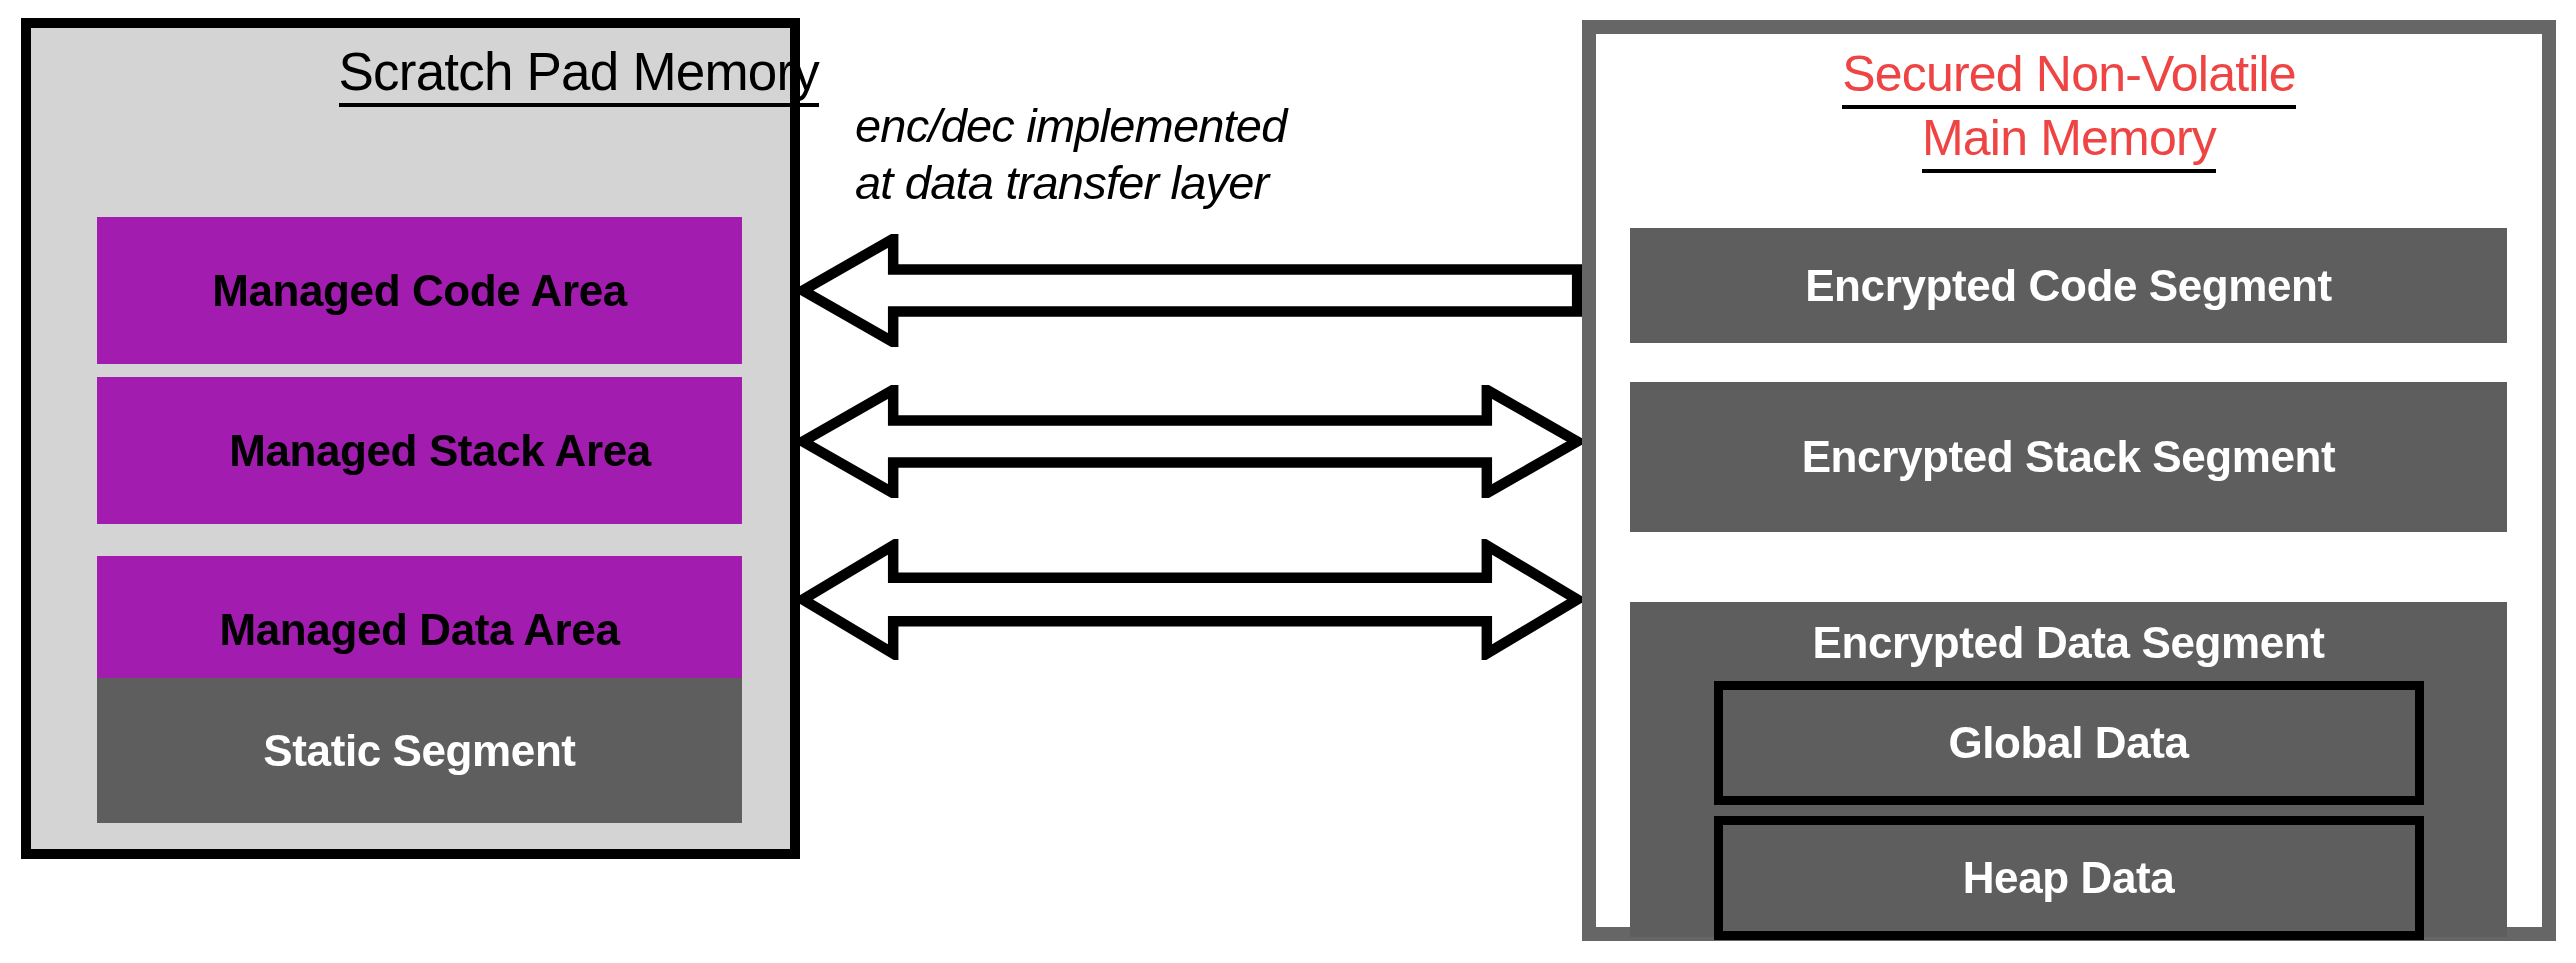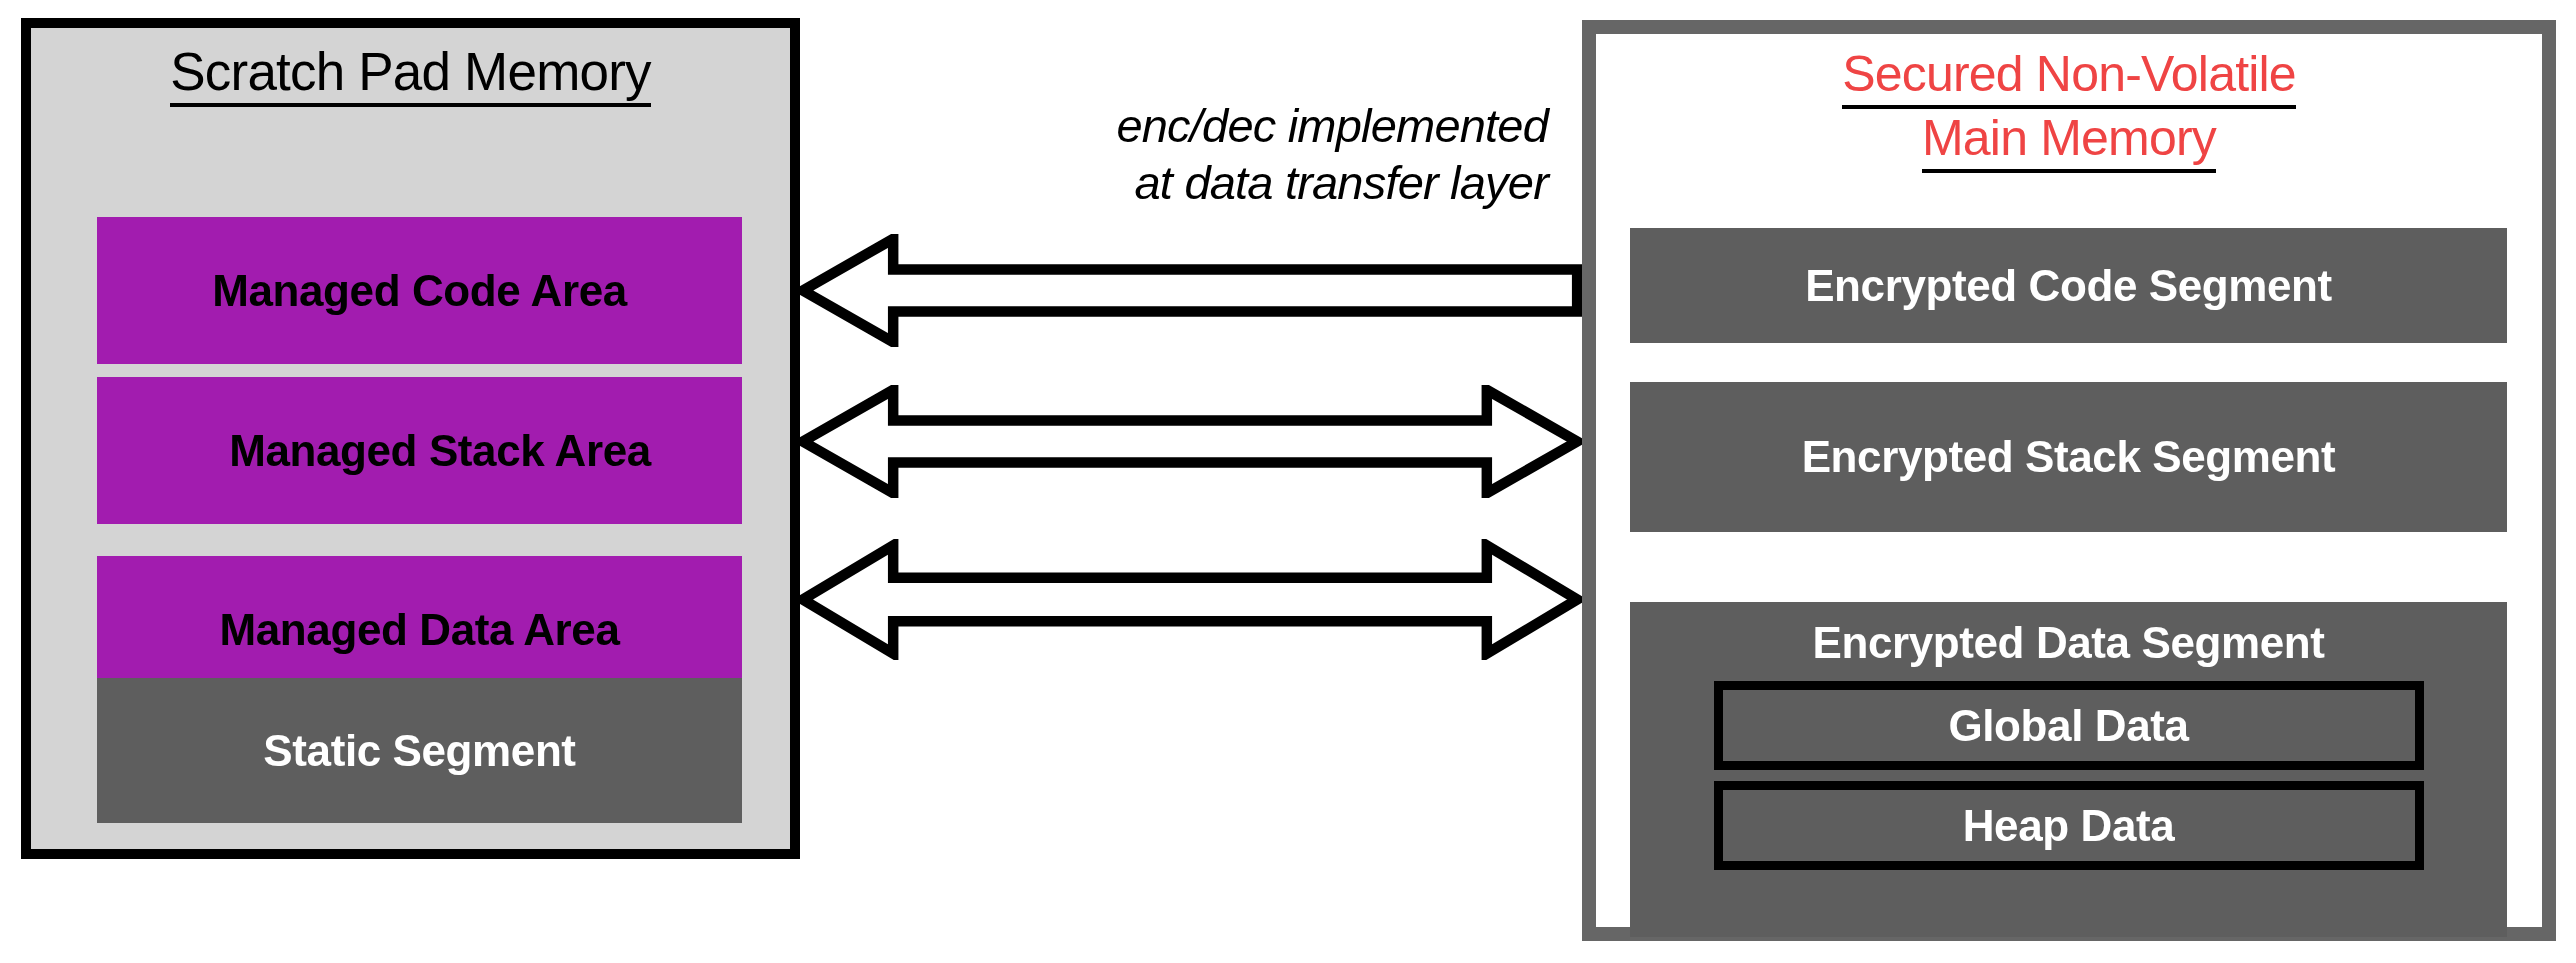--- a/index.html
+++ b/index.html
@@ -31,25 +31,26 @@
     height: 841px;
     background: #d4d4d4;
     border: 10.5px solid #000000;
     box-sizing: border-box;
   }
   .spm-title {
     position: absolute;
     left: 0;
     top: 13px;
     width: 100%;
-    text-align: center;
+    text-align: right;
     font-size: 53px;
     font-weight: 400;
     color: #000000;
     letter-spacing: -0.8px;
+    padding-left: 29px;
   }
   .spm-title span {
     border-bottom: 4.8px solid #000;
     padding-bottom: 1.6px;
   }
 
   .spm-box {
     position: absolute;
     left: 66px;
     width: 645px;
@@ -72,21 +73,21 @@
     background: #5e5e5e;
     color: #ffffff;
   }
 
   
   .caption {
     position: absolute;
     left: 855px;
     top: 97px;
     width: 693px;
-    text-align: right;
+    text-align: left;
     font-style: italic;
     font-size: 47px;
     line-height: 1.22;
     color: #000000;
     letter-spacing: -0.8px;
   }
 
   .arrow-wrap {
     position: absolute;
     left: 798px;
@@ -153,21 +154,21 @@
   }
   .nvm-seg .seg-label {
     display: block;
     font-size: 44px;
     font-weight: bold;
     margin-bottom: 13px;
   }
   .sub-box {
     margin: 0 auto 11.3px auto;
     width: 710px;
-    height: 89px;
+    height: 124px;
     background: #5e5e5e;
     border: 9px solid #000000;
     box-sizing: border-box;
     display: flex;
     align-items: center;
     justify-content: center;
     font-size: 44px;
     font-weight: bold;
     color: #ffffff;
   }

